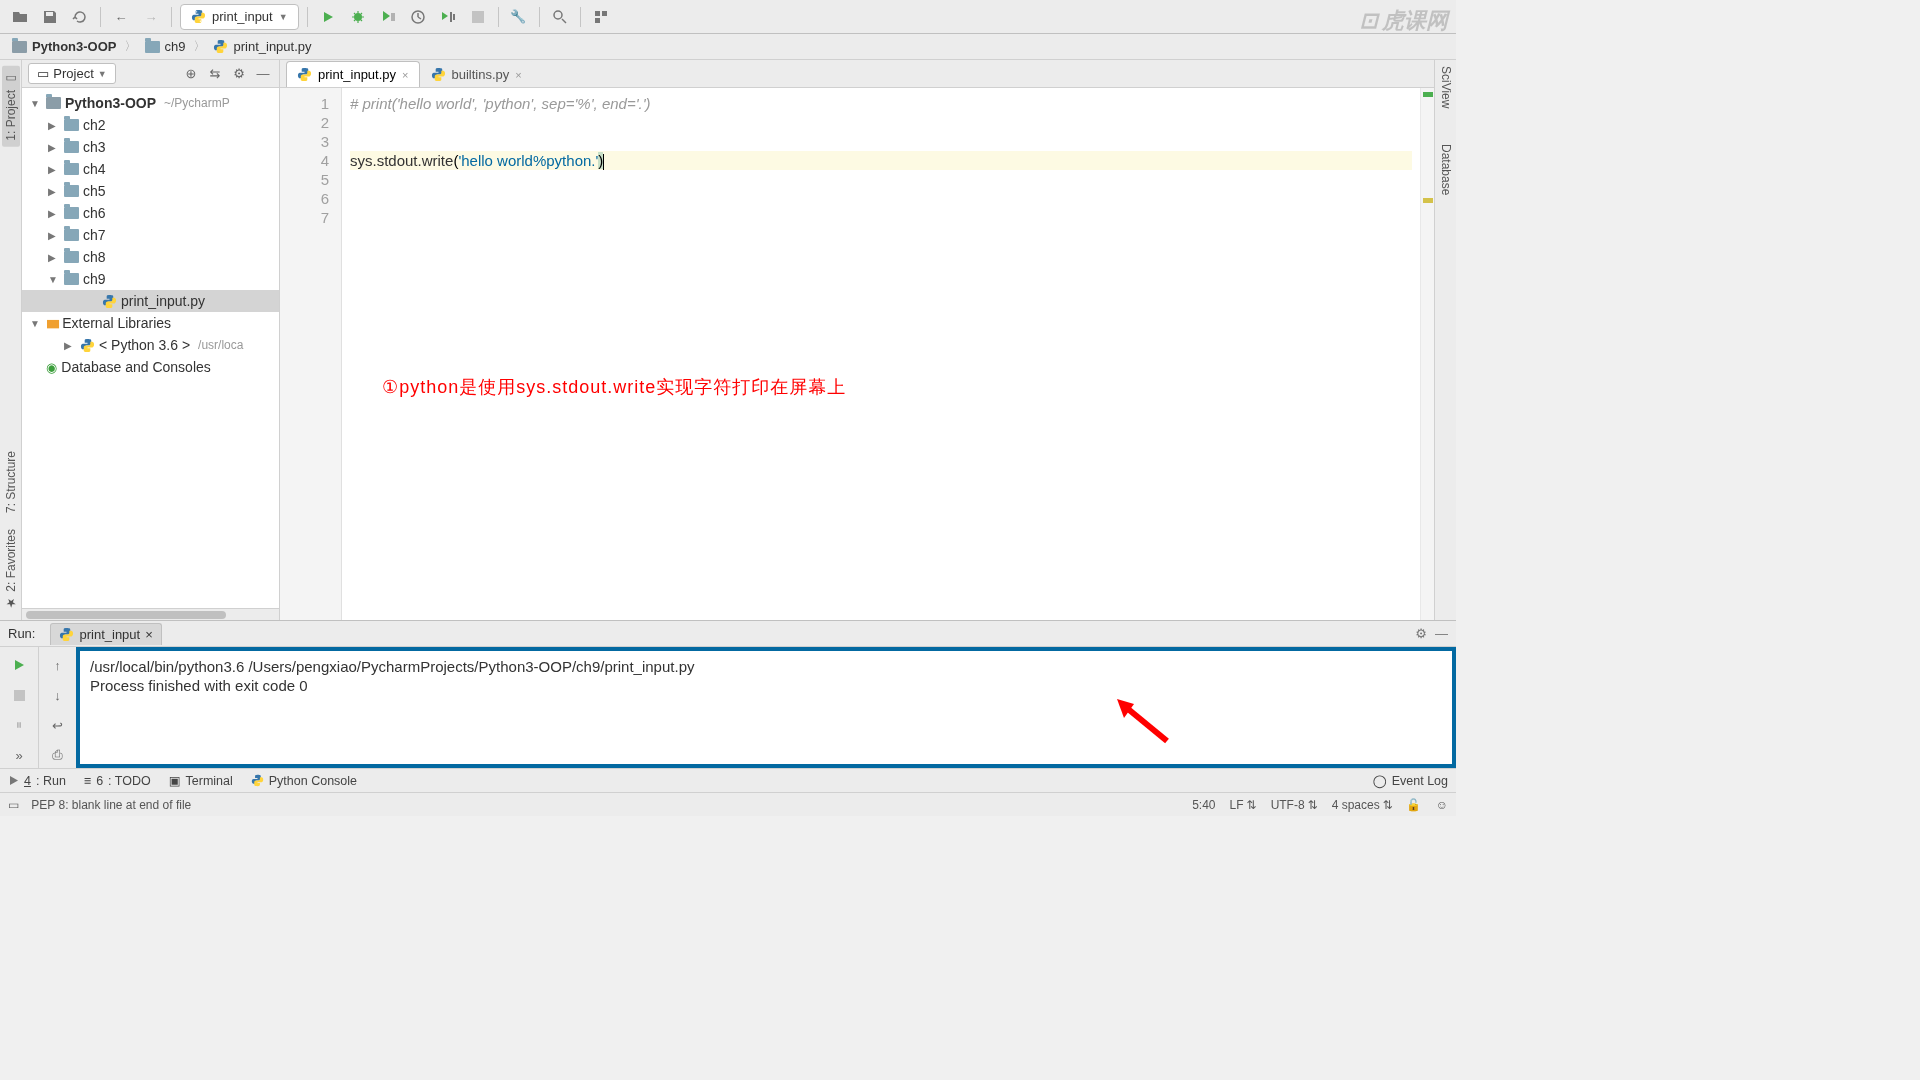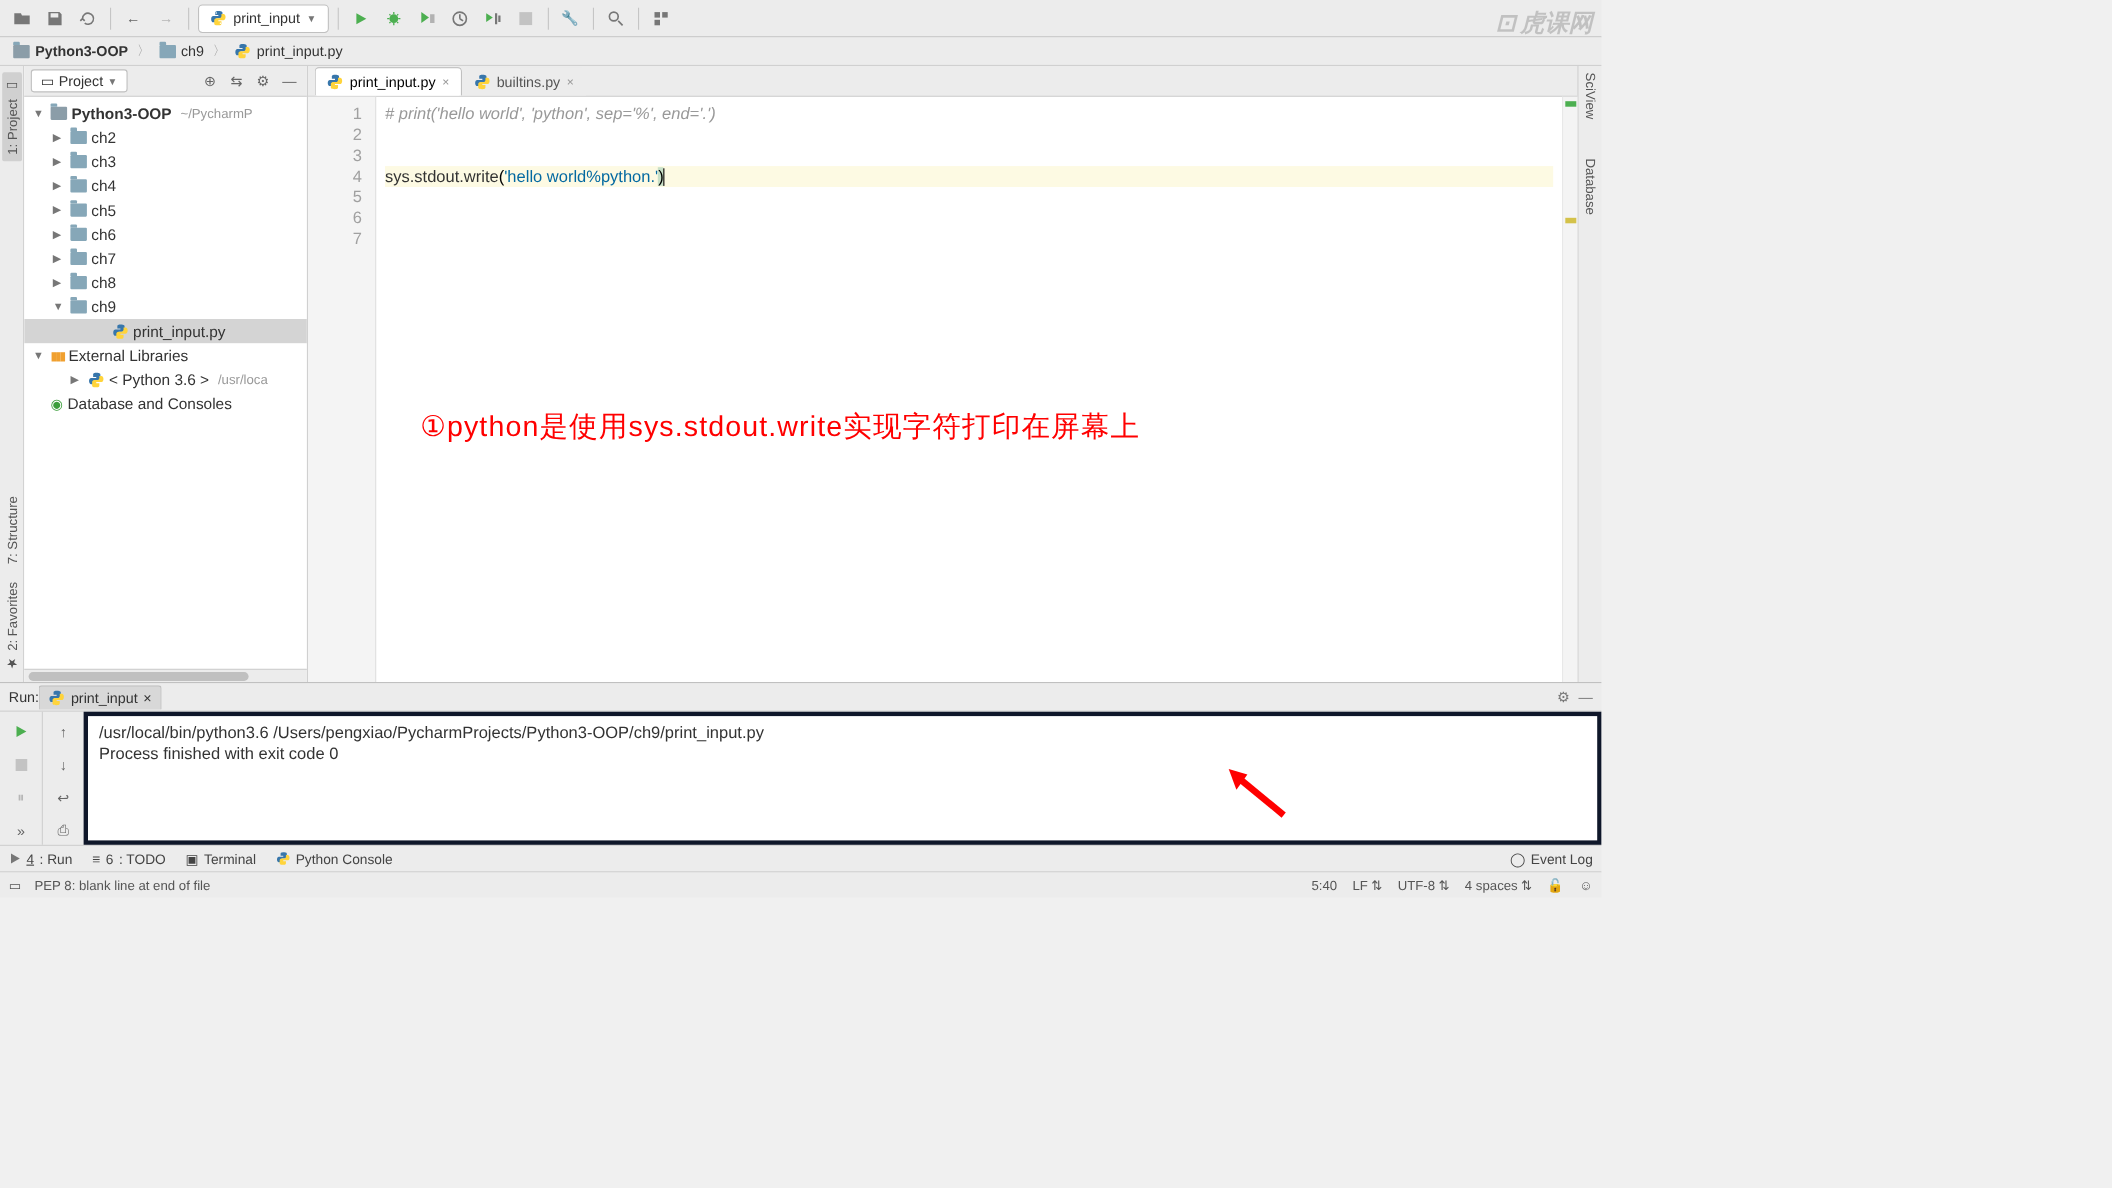--- a/index.html
+++ b/index.html
@@ -48,35 +48,35 @@
 .editor-body { flex: 1; display: flex; position: relative; font-family: Menlo, Consolas, monospace; font-size: 15px; }
 .gutter-nums { width: 62px; background: #f4f4f4; border-right: 1px solid #e0e0e0; text-align: right; padding: 6px 12px 0 0; color: #a0a0a0; line-height: 19px; }
 .code { flex: 1; padding: 6px 8px 0 8px; line-height: 19px; position: relative; }
 .code-line { white-space: pre; height: 19px; }
 .code-line.current { background: #fdfae3; }
 .c-comment { color: #999; font-style: italic; }
 .c-keyword { color: #0033b3; font-weight: 600; }
 .c-paren { color: #000; }
 .c-string { color: #0369a1; }
 .c-cursor { display: inline-block; width: 1px; height: 16px; background: #000; vertical-align: middle; }
-.annotation { position: absolute; left: 40px; top: 290px; font-size: 26px; color: #ff0000; font-family: "Heiti SC", "SimHei", sans-serif; font-weight: 500; letter-spacing: 1px; }
+.annotation { position: absolute; left: 40px; top: 290px; font-size: 18px; color: #ff0000; font-family: "Heiti SC", "SimHei", sans-serif; font-weight: 500; letter-spacing: 1px; }
 .editor-marks { width: 14px; background: #f4f4f4; border-left: 1px solid #e8e8e8; position: relative; }
 .mark { position: absolute; left: 2px; width: 10px; height: 5px; }
 
 
 .run-panel { height: 148px; border-top: 1px solid #c0c0c0; background: #ececec; display: flex; flex-direction: column; }
-.run-header { height: 26px; display: flex; align-items: center; padding: 0 8px; gap: 0; border-bottom: 1px solid #d0d0d0; }
+.run-header { height: 26px; display: flex; align-items: center; padding: 0 8px; gap: 15px; border-bottom: 1px solid #d0d0d0; }
 .run-label { font-size: 13px; }
 .run-tab { display: flex; align-items: center; gap: 5px; background: #d8d8d8; padding: 3px 8px; border-radius: 3px 3px 0 0; border: 1px solid #c0c0c0; border-bottom: none; font-size: 13px; }
 .run-tools-right { margin-left: auto; display: flex; gap: 8px; color: #777; }
 .run-body { flex: 1; display: flex; }
 .run-side { width: 76px; display: flex; }
 .run-col { width: 38px; display: flex; flex-direction: column; align-items: center; padding-top: 6px; gap: 6px; }
 .run-col + .run-col { border-left: 1px solid #d0d0d0; }
-.console { flex: 1; background: #fff; border: 4px solid #0f172a; font-family: Menlo, Consolas, monospace; font-size: 15px; padding: 6px 10px; line-height: 19px; position: relative; }
+.console { flex: 1; background: #fff; border: 4px solid #0369a1; font-family: Menlo, Consolas, monospace; font-size: 15px; padding: 6px 10px; line-height: 19px; position: relative; }
 .console .sel-text { background: #3367d1; color: #fff; padding: 0 1px; }
 .arrow-annot { position: absolute; right: 280px; bottom: 18px; }
 
 
 .bottom-tabs { height: 24px; background: #ececec; border-top: 1px solid #d0d0d0; display: flex; align-items: center; padding: 0 8px; gap: 18px; font-size: 12.5px; }
 .bottom-tabs .btab { display: flex; align-items: center; gap: 5px; cursor: pointer; color: #444; }
 .bottom-tabs .right { margin-left: auto; }
 .btab.active .underline { text-decoration: underline; }
 
 

